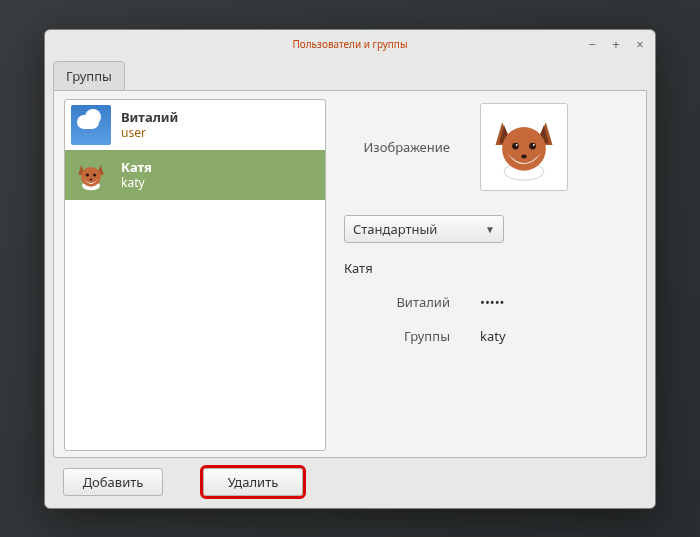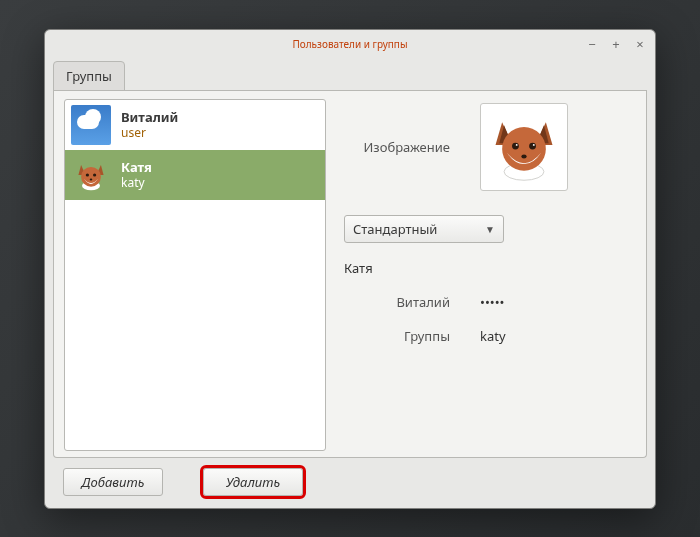--- a/index.html
+++ b/index.html
@@ -176,21 +176,20 @@
   }
   .combo .chev {
     margin-left: auto;
     font-size: 10px;
     color: #555;
   }
   .bottom-buttons {
     display: flex;
     gap: 40px;
     padding: 10px 18px 12px 18px;
-    font-style: italic;
   }
   .btn {
     height: 28px;
     min-width: 100px;
     background: linear-gradient(#fbfbfa, #e7e7e5);
     border: 1px solid #b4b4b0;
     border-radius: 3px;
     display: flex;
     align-items: center;
     justify-content: center;

